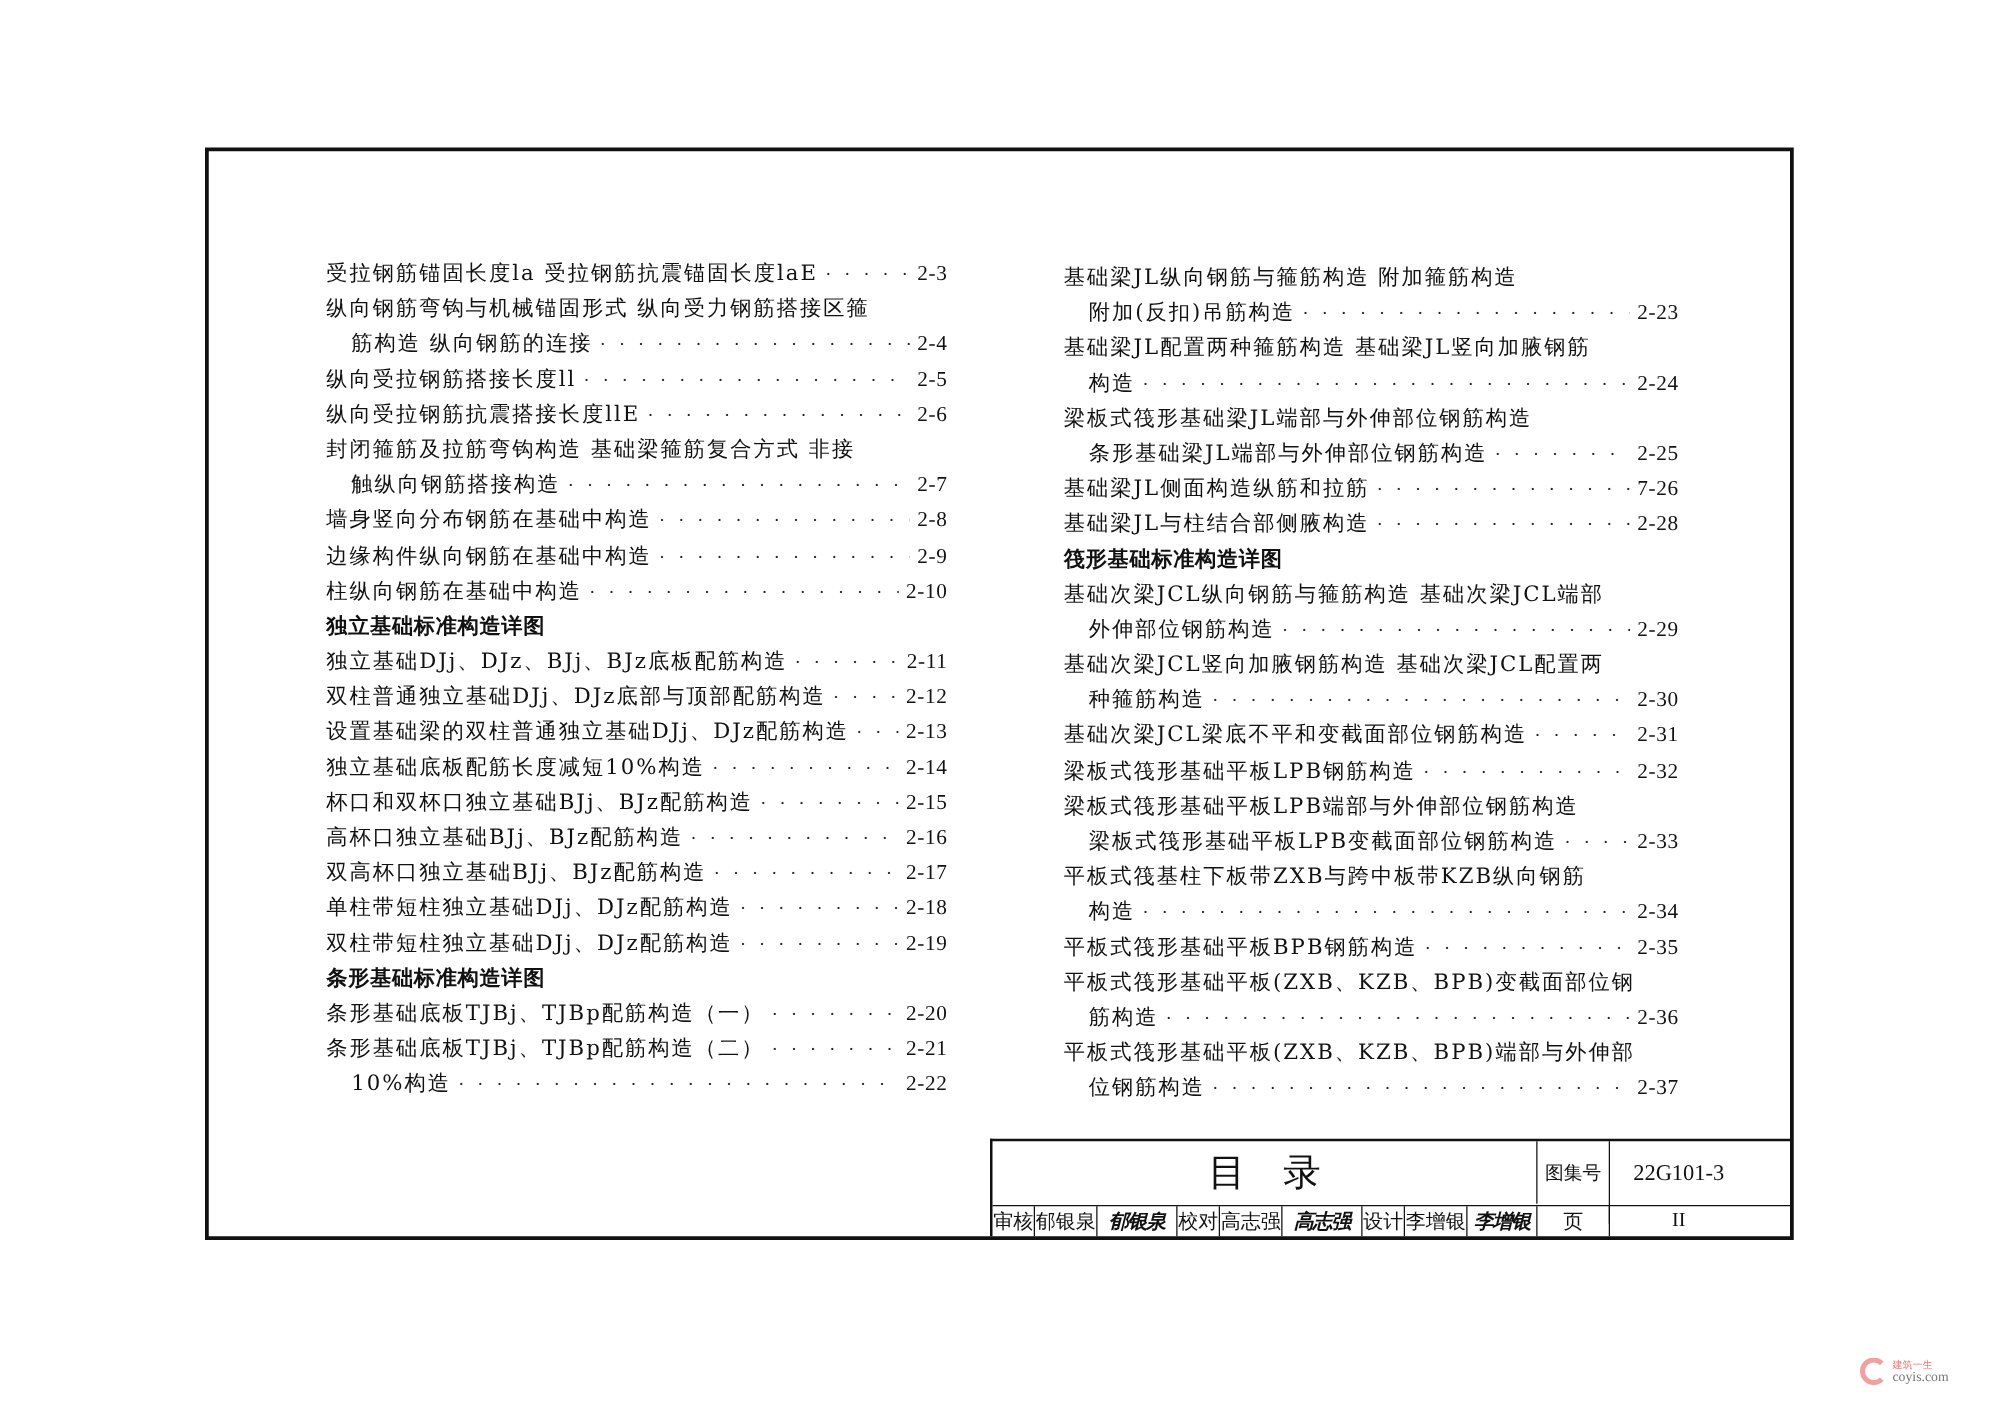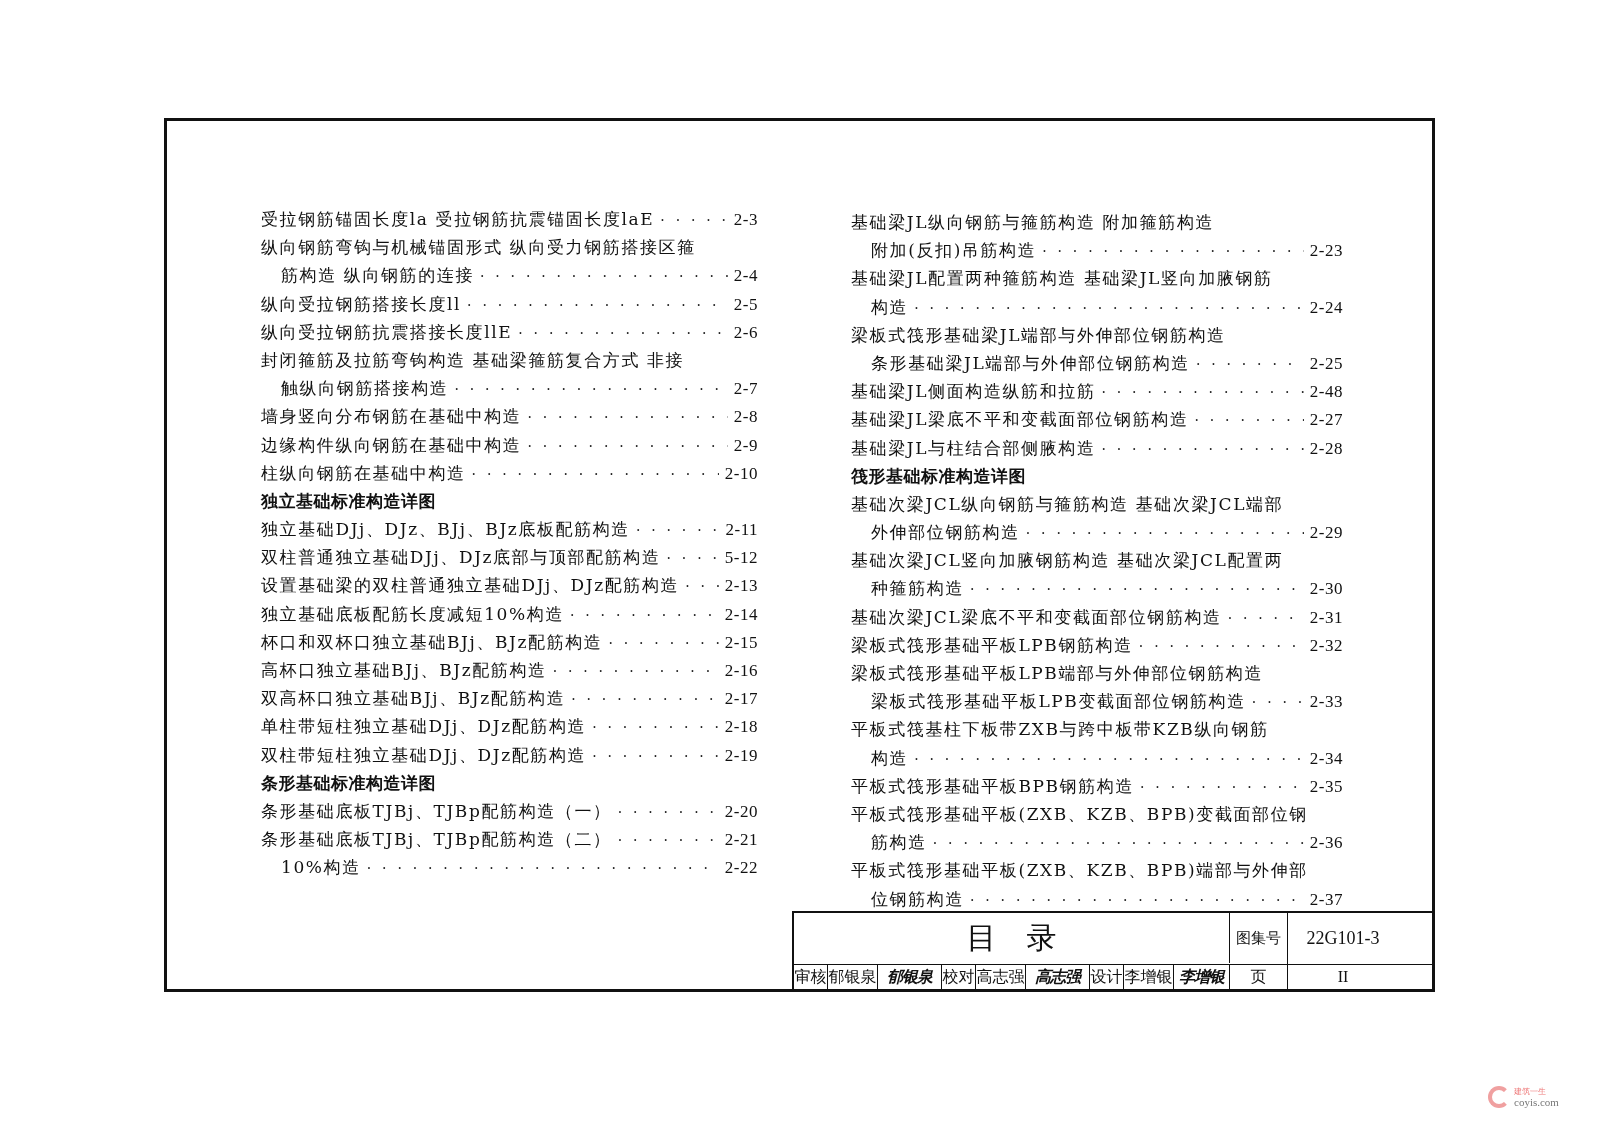--- a/index.html
+++ b/index.html
@@ -98,21 +98,21 @@
       <span class="pg"></span>
     </div>
     <div class="row">
       <span class="txt">独立基础DJj、DJz、BJj、BJz底板配筋构造</span>
       <span class="dots"></span>
       <span class="pg">2-11</span>
     </div>
     <div class="row">
       <span class="txt">双柱普通独立基础DJj、DJz底部与顶部配筋构造</span>
       <span class="dots"></span>
-      <span class="pg">5-12</span>
+      <span class="pg">2-12</span>
     </div>
     <div class="row">
       <span class="txt">设置基础梁的双柱普通独立基础DJj、DJz配筋构造</span>
       <span class="dots"></span>
       <span class="pg">2-13</span>
     </div>
     <div class="row">
       <span class="txt">独立基础底板配筋长度减短10%构造</span>
       <span class="dots"></span>
       <span class="pg">2-14</span>
@@ -190,26 +190,21 @@
       <span class="pg"></span>
     </div>
     <div class="row indent">
       <span class="txt">条形基础梁JL端部与外伸部位钢筋构造</span>
       <span class="dots"></span>
       <span class="pg">2-25</span>
     </div>
     <div class="row">
       <span class="txt">基础梁JL侧面构造纵筋和拉筋</span>
       <span class="dots"></span>
-      <span class="pg">2-48</span>
-    </div>
-    <div class="row">
-      <span class="txt">基础梁JL梁底不平和变截面部位钢筋构造</span>
-      <span class="dots"></span>
-      <span class="pg">2-27</span>
+      <span class="pg">7-26</span>
     </div>
     <div class="row">
       <span class="txt">基础梁JL与柱结合部侧腋构造</span>
       <span class="dots"></span>
       <span class="pg">2-28</span>
     </div>
     <div class="row heading nodots">
       <span class="txt">筏形基础标准构造详图</span>
       <span class="dots"></span>
       <span class="pg"></span>

